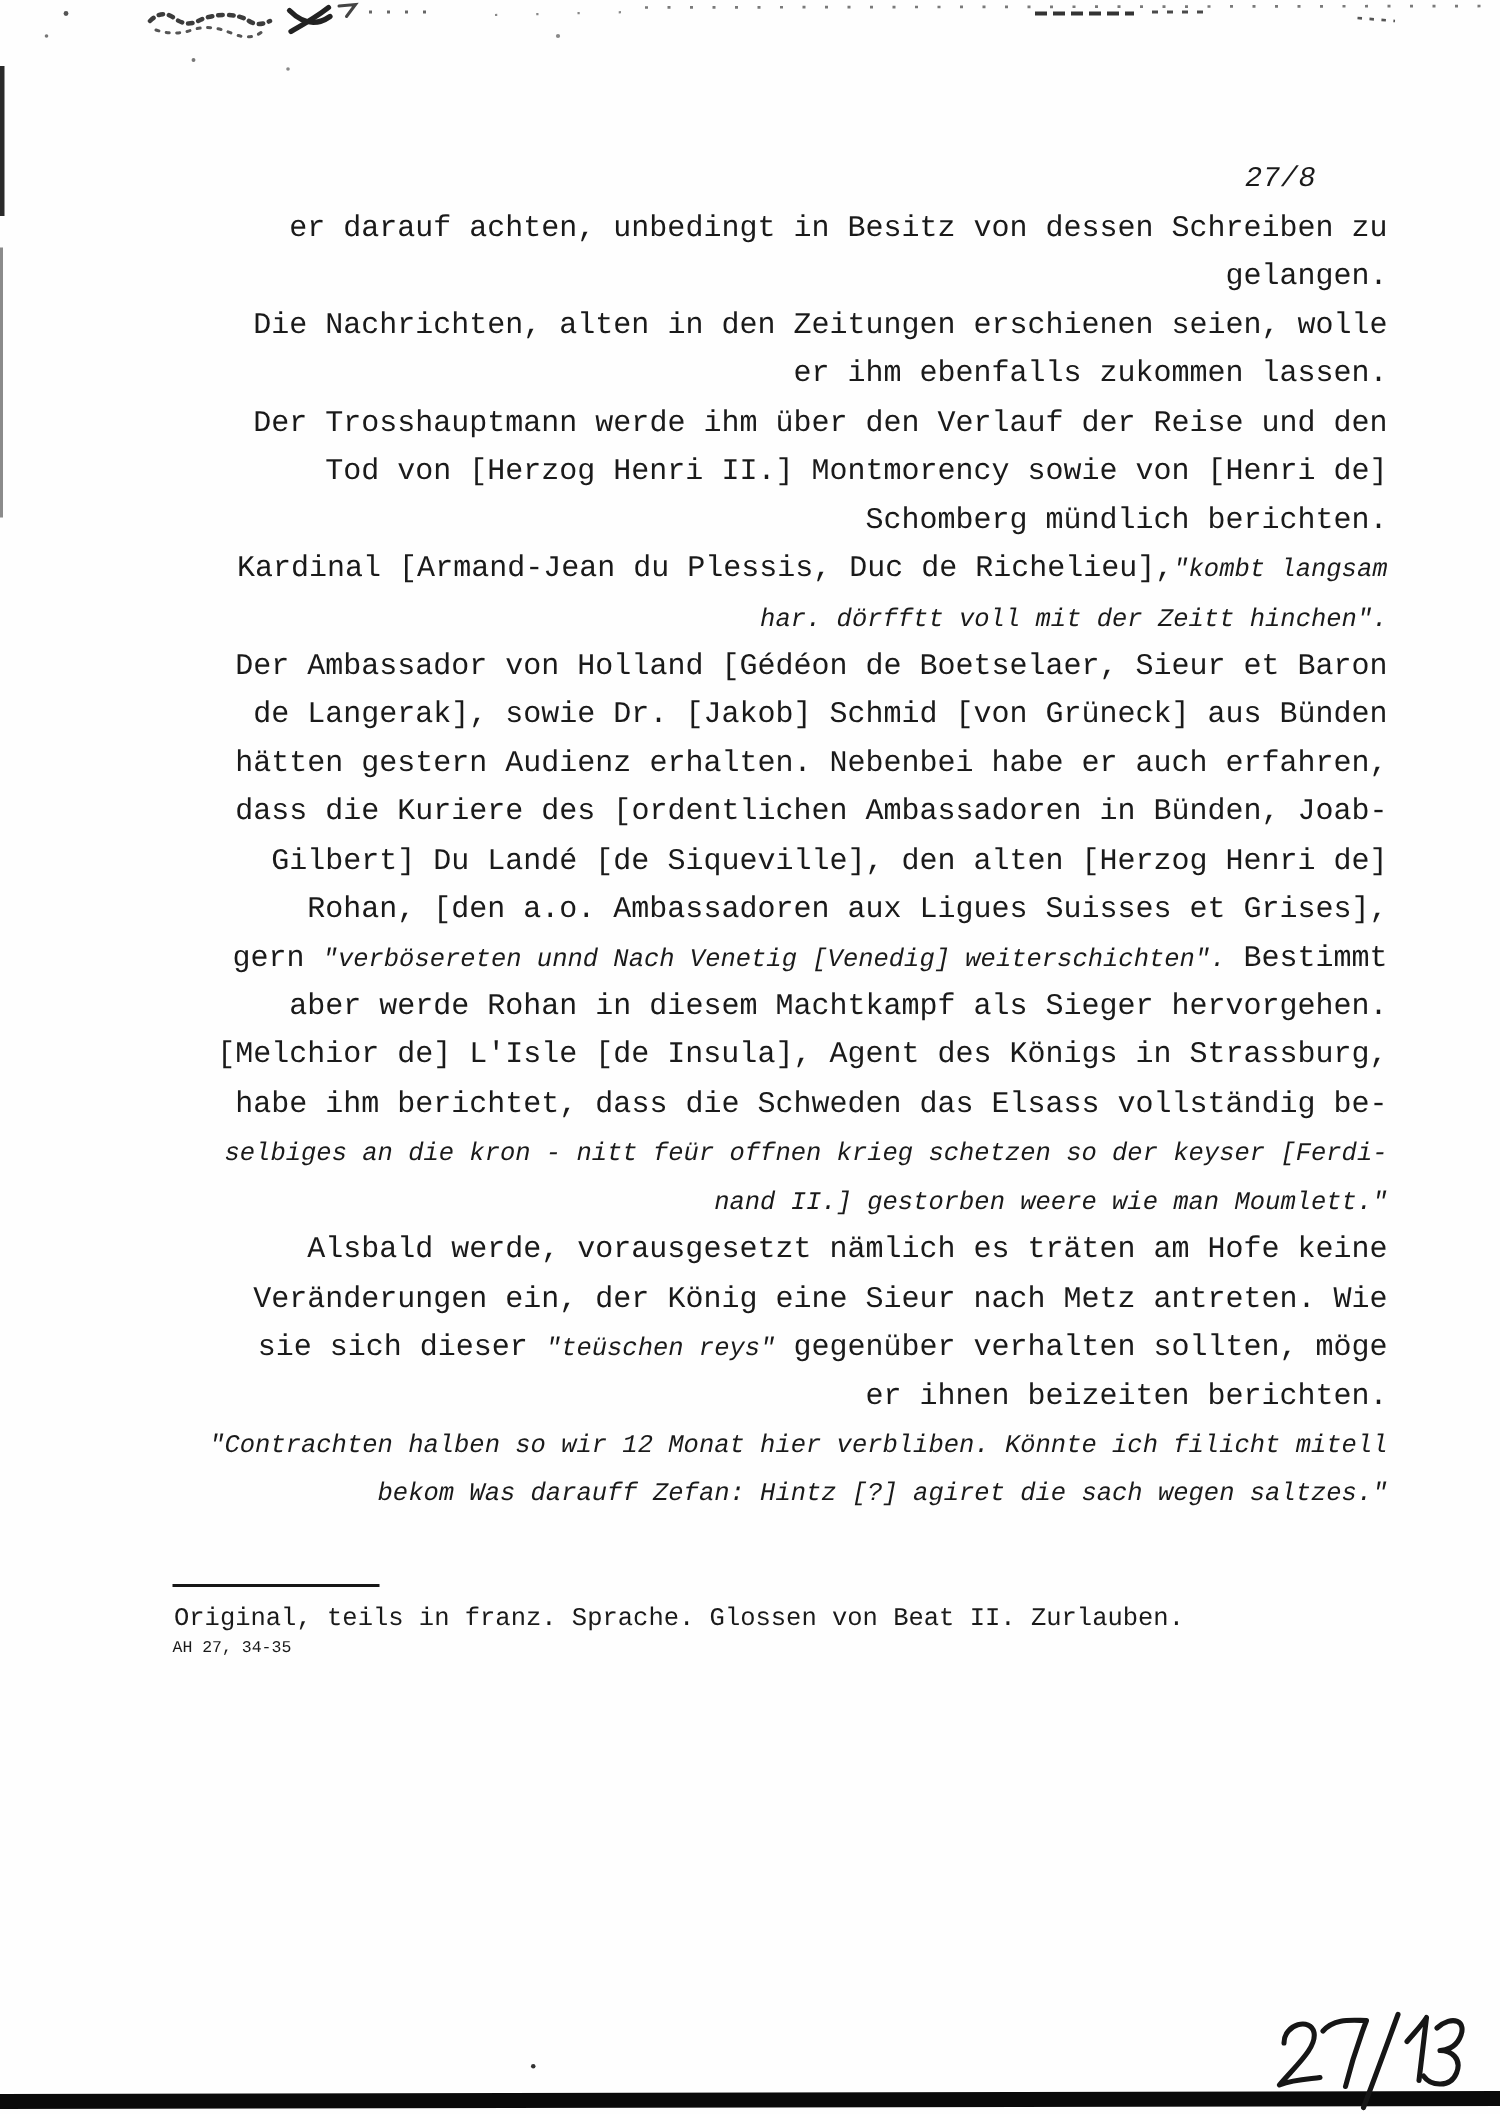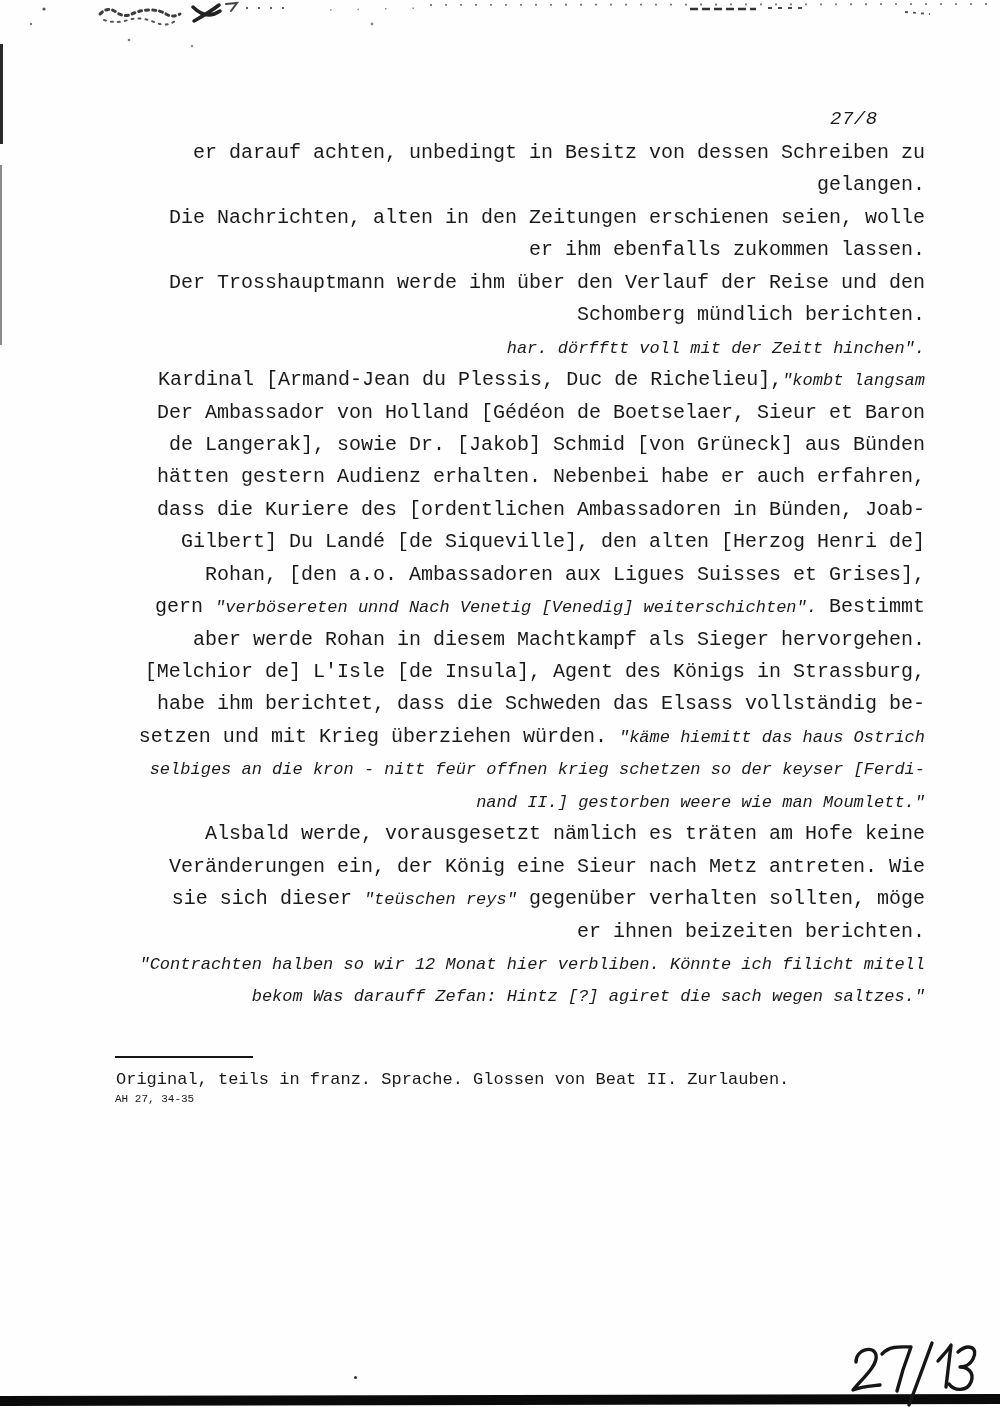--- a/index.html
+++ b/index.html
@@ -67,34 +67,34 @@
   <div class="scan-speck"></div>
 
   <div class="page-number">27/8</div>
 
   <div class="body-text">
       <div class="line"><span class="seg">er darauf achten, unbedingt in Besitz von dessen Schreiben zu</span></div>
       <div class="line"><span class="seg">gelangen.</span></div>
       <div class="line"><span class="seg">Die Nachrichten, alten in den Zeitungen erschienen seien, wolle</span></div>
       <div class="line"><span class="seg">er ihm ebenfalls zukommen lassen.</span></div>
       <div class="line"><span class="seg">Der Trosshauptmann werde ihm über den Verlauf der Reise und den</span></div>
+      <div class="line"><span class="seg">Tod von [Herzog Henri II.] Montmorency sowie von [Henri de]</span></div>
       <div class="line"><span class="seg">Schomberg mündlich berichten.</span></div>
+      <div class="line"><span class="seg">Kardinal [Armand-Jean du Plessis, Duc de Richelieu],</span><span class="seg italic">"kombt langsam</span></div>
       <div class="line"><span class="seg italic">har. dörfftt voll mit der Zeitt hinchen".</span></div>
-      <div class="line"><span class="seg">Kardinal [Armand-Jean du Plessis, Duc de Richelieu],</span><span class="seg italic">"kombt langsam</span></div>
       <div class="line"><span class="seg">Der Ambassador von Holland [Gédéon de Boetselaer, Sieur et Baron</span></div>
       <div class="line"><span class="seg">de Langerak], sowie Dr. [Jakob] Schmid [von Grüneck] aus Bünden</span></div>
       <div class="line"><span class="seg">hätten gestern Audienz erhalten. Nebenbei habe er auch erfahren,</span></div>
       <div class="line"><span class="seg">dass die Kuriere des [ordentlichen Ambassadoren in Bünden, Joab-</span></div>
       <div class="line"><span class="seg">Gilbert] Du Landé [de Siqueville], den alten [Herzog Henri de]</span></div>
       <div class="line"><span class="seg">Rohan, [den a.o. Ambassadoren aux Ligues Suisses et Grises],</span></div>
       <div class="line"><span class="seg">gern </span><span class="seg italic">"verbösereten unnd Nach Venetig [Venedig] weiterschichten".</span><span class="seg"> Bestimmt</span></div>
       <div class="line"><span class="seg">aber werde Rohan in diesem Machtkampf als Sieger hervorgehen.</span></div>
       <div class="line"><span class="seg">[Melchior de] L'Isle [de Insula], Agent des Königs in Strassburg,</span></div>
       <div class="line"><span class="seg">habe ihm berichtet, dass die Schweden das Elsass vollständig be-</span></div>
-      <div class="line"><span class="seg">setzen und mit Krieg überziehen würden. </span><span class="seg italic">"käme hiemitt das haus Ostrich</span></div>
       <div class="line"><span class="seg italic">selbiges an die kron - nitt feür offnen krieg schetzen so der keyser [Ferdi-</span></div>
       <div class="line"><span class="seg italic">nand II.] gestorben weere wie man Moumlett."</span></div>
       <div class="line"><span class="seg">Alsbald werde, vorausgesetzt nämlich es träten am Hofe keine</span></div>
       <div class="line"><span class="seg">Veränderungen ein, der König eine Sieur nach Metz antreten. Wie</span></div>
       <div class="line"><span class="seg">sie sich dieser </span><span class="seg italic">"teüschen reys"</span><span class="seg"> gegenüber verhalten sollten, möge</span></div>
       <div class="line"><span class="seg">er ihnen beizeiten berichten.</span></div>
       <div class="line"><span class="seg italic">"Contrachten halben so wir 12 Monat hier verbliben. Könnte ich filicht mitell</span></div>
       <div class="line"><span class="seg italic">bekom Was darauff Zefan: Hintz [?] agiret die sach wegen saltzes."</span></div>
     </div>
 

